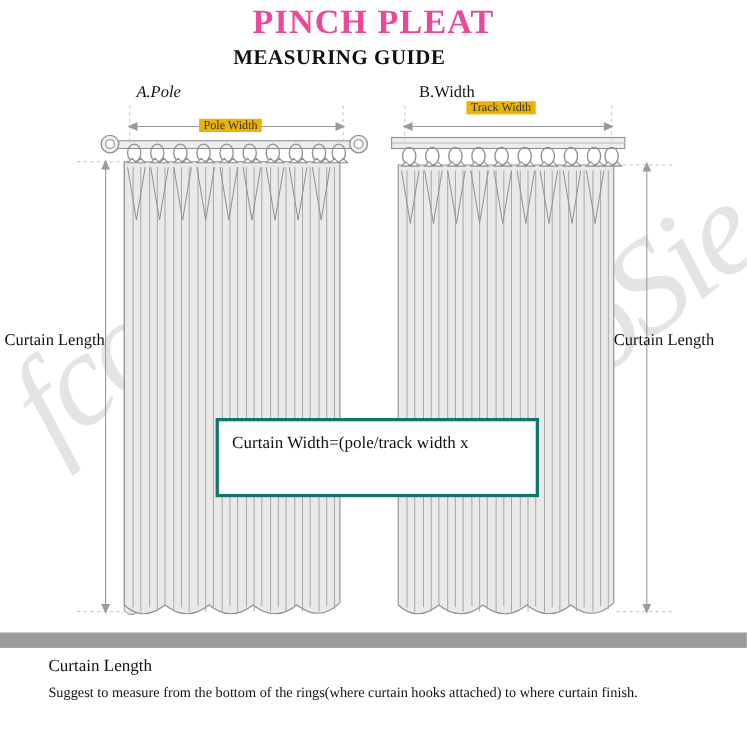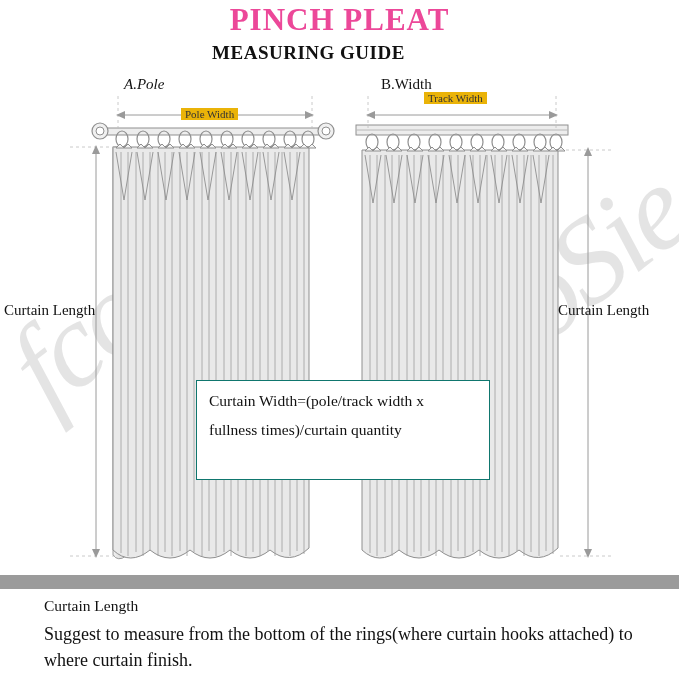--- a/index.html
+++ b/index.html
@@ -81,23 +81,23 @@
     color: #111;
     white-space: nowrap;
   }
 
   
   .callout {
     position: absolute;
     left: 196px;
     top: 380px;
     width: 294px;
-    height: 100px;
+    height: 72px;
     background: #ffffff;
-    border: 1px solid #0f766e;
+    border: 3px solid #0f766e;
     box-sizing: border-box;
     padding: 10px 12px 0 12px;
   }
   .callout p {
     margin: 0 0 8px 0;
     font-size: 15.5px;
     line-height: 1.35;
     color: #111;
   }
 
@@ -123,21 +123,21 @@
     left: 44px;
     top: 22px;
     font-size: 15.5px;
     color: #111;
   }
   .footer-text {
     position: absolute;
     left: 44px;
     top: 46px;
     width: 600px;
-    font-size: 18px;
+    font-size: 13px;
     line-height: 1.45;
     color: #111;
   }
 
   svg.art {
     position: absolute;
     left: 0;
     top: 0;
     width: 679px;
     height: 675px;
@@ -357,21 +357,20 @@
   </svg>
 
   <div class="dim-text" style="top:108px; left:181px;">Pole Width</div>
   <div class="dim-text" style="top:92px; left:424px;">Track Width</div>
 
   <div class="vlabel" style="top:302px; left:4px;">Curtain Length</div>
   <div class="vlabel" style="top:302px; left:558px;">Curtain Length</div>
 
   <div class="callout">
     <p>Curtain Width=(pole/track width x</p>
-    <p>fullness times)/curtain quantity</p>
   </div>
 
   <div class="footer">
     <div class="footer-bar"></div>
     <div class="footer-title">Curtain Length</div>
     <div class="footer-text">Suggest to measure from the bottom of the rings(where curtain hooks attached) to where curtain finish.</div>
   </div>
 
 </div>
 

